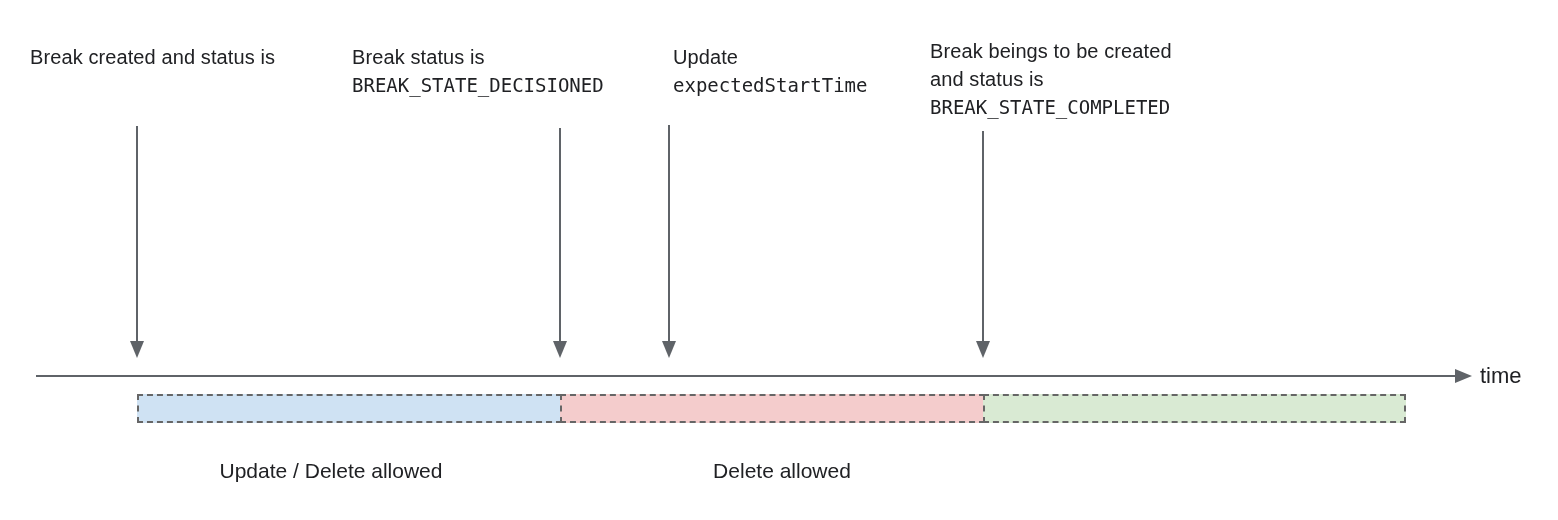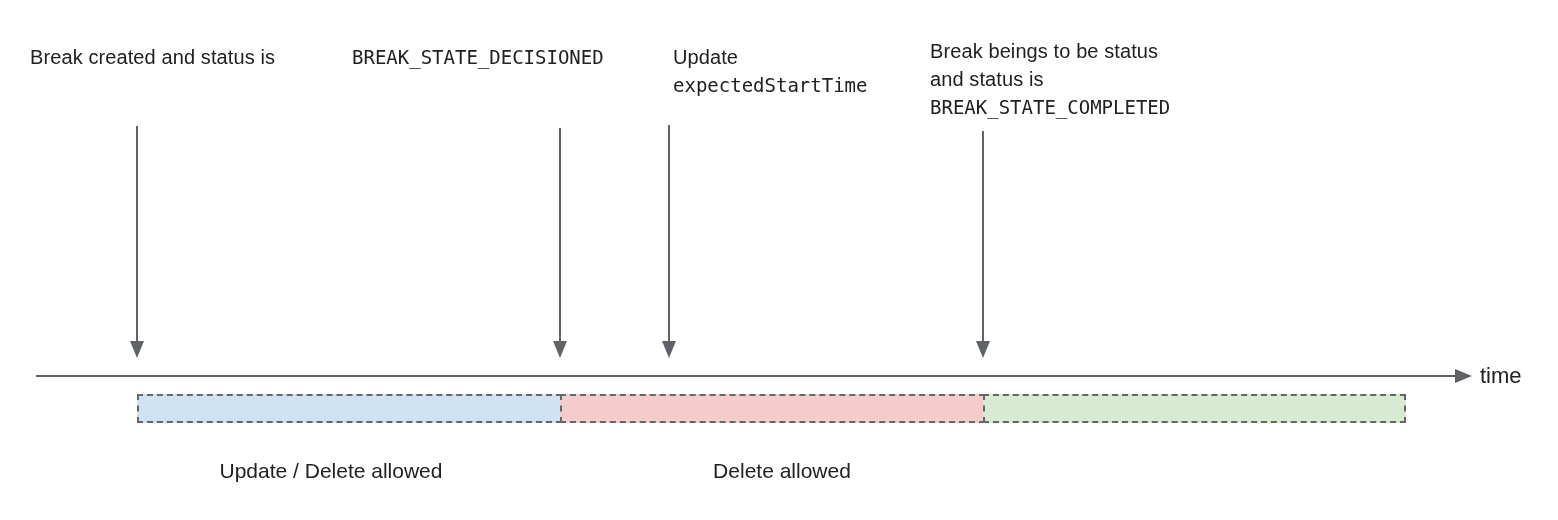--- a/index.html
+++ b/index.html
@@ -81,30 +81,31 @@
 </head>
 <body>
 
 <div class="canvas">
 
   <div class="ann" style="left:30px; top:43px;">
     <div class="ann-line">Break created and status is</div>
   </div>
 
   <div class="ann" style="left:352px; top:43px;">
+    <div class="ann-line">Break status is</div>
     <div class="ann-code">BREAK_STATE_DECISIONED</div>
   </div>
 
   <div class="ann" style="left:673px; top:43px;">
     <div class="ann-line">Update</div>
     <div class="ann-code">expectedStartTime</div>
   </div>
 
   <div class="ann" style="left:930px; top:37px;">
-    <div class="ann-line">Break beings to be status</div>
+    <div class="ann-line">Break beings to be created</div>
     <div class="ann-line">and status is</div>
     <div class="ann-code">BREAK_STATE_COMPLETED</div>
   </div>
 
   <div class="varrow" style="left:130px; top:126px; height:232px;">
     <div class="shaft"></div>
     <div class="head"></div>
   </div>
   <div class="varrow" style="left:553px; top:128px; height:230px;">
     <div class="shaft"></div>

